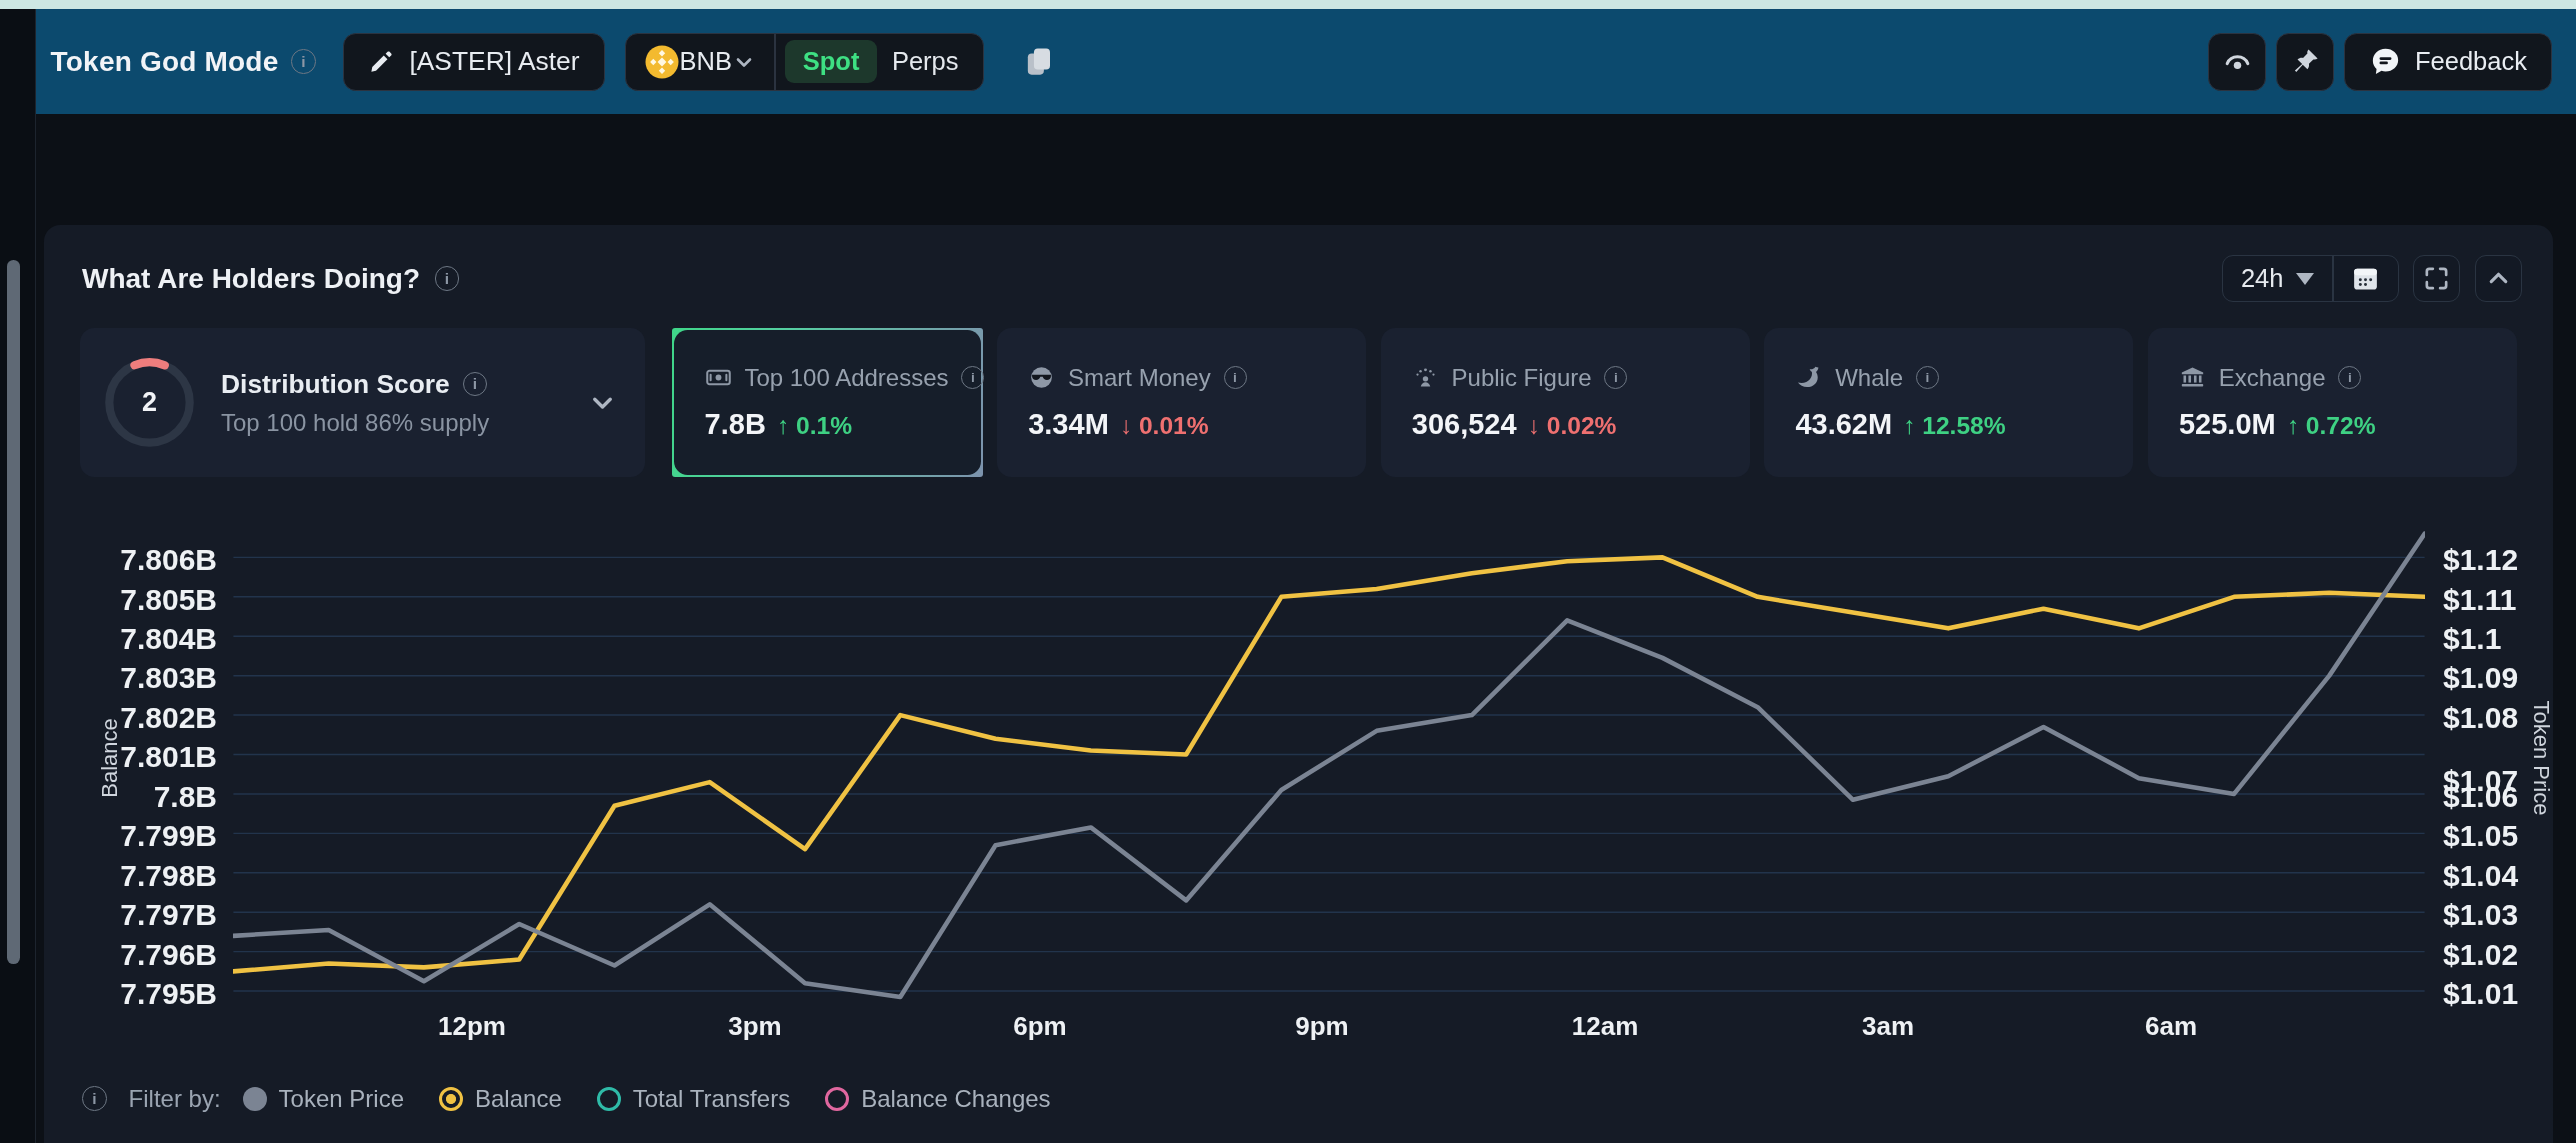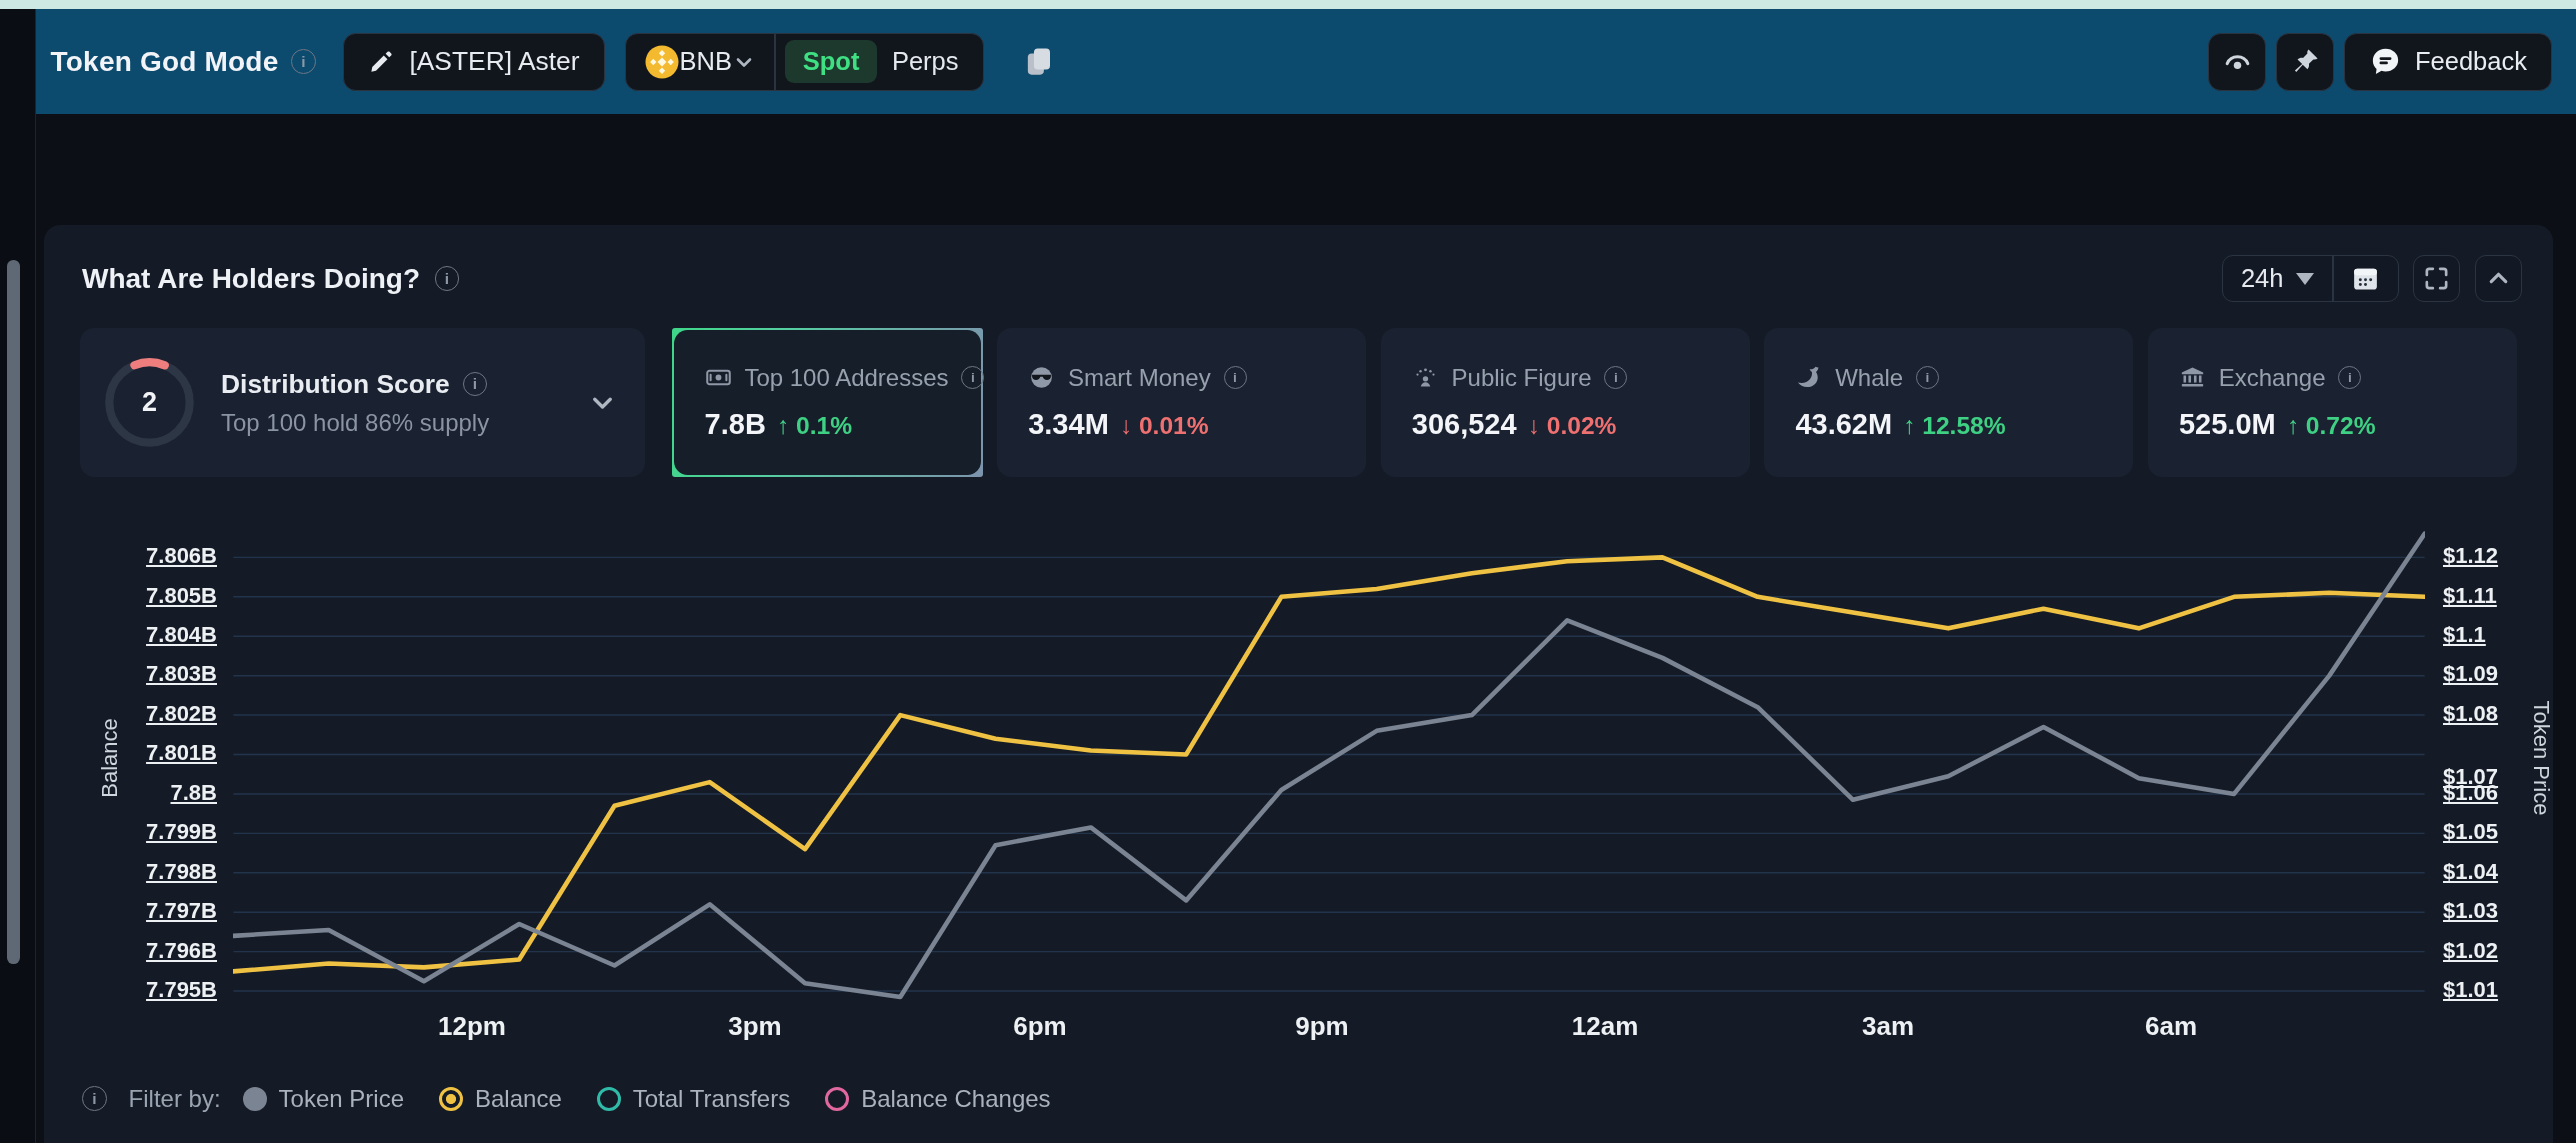--- a/index.html
+++ b/index.html
@@ -69,21 +69,21 @@
   .m-label-row { display:flex; align-items:center; gap:12.8px; font-size:24px; color:#97a1ae; white-space:nowrap; }
   .m-label-row .info-ic { width:23px; height:23px; font-size:13.7px; }
   .m-value-row { display:flex; align-items:baseline; gap:11px; white-space:nowrap; }
   .m-value { font-size:29px; font-weight:700; color:#f3f5f8; }
   .m-change { font-size:24.6px; font-weight:600; }
   .m-change.up { color:#3ed183; }
   .m-change.down { color:#ef7070; }
   .m-icon { display:flex; flex:0 0 auto; }
 
   
-  .axis-tick { position:absolute; font-size:22px; font-weight:700; color:#eef1f4;text-decoration:underline; }
+  .axis-tick { position:absolute; font-size:30px; font-weight:700; color:#eef1f4; }
   .axis-tick.left { text-align:right; width:118px; }
   .axis-tick.right { text-align:left; width:118px; }
   .x-tick { position:absolute; width:128px; text-align:center; font-size:26px; font-weight:600; color:#eef1f4; }
   .axis-title { position:absolute; width:201px; text-align:center; font-size:22px; color:#cfd5dd; }
   .axis-title.balance { left:-35px; top:520px; transform:rotate(-90deg); }
   .axis-title.price { left:2396px; top:520px; transform:rotate(90deg); }
   #plot-svg { position:absolute; left:189px; top:285px; }
 
   
   .filter-row { position:absolute; left:38px; top:850px; height:47px; display:flex; align-items:center; gap:22px; }

